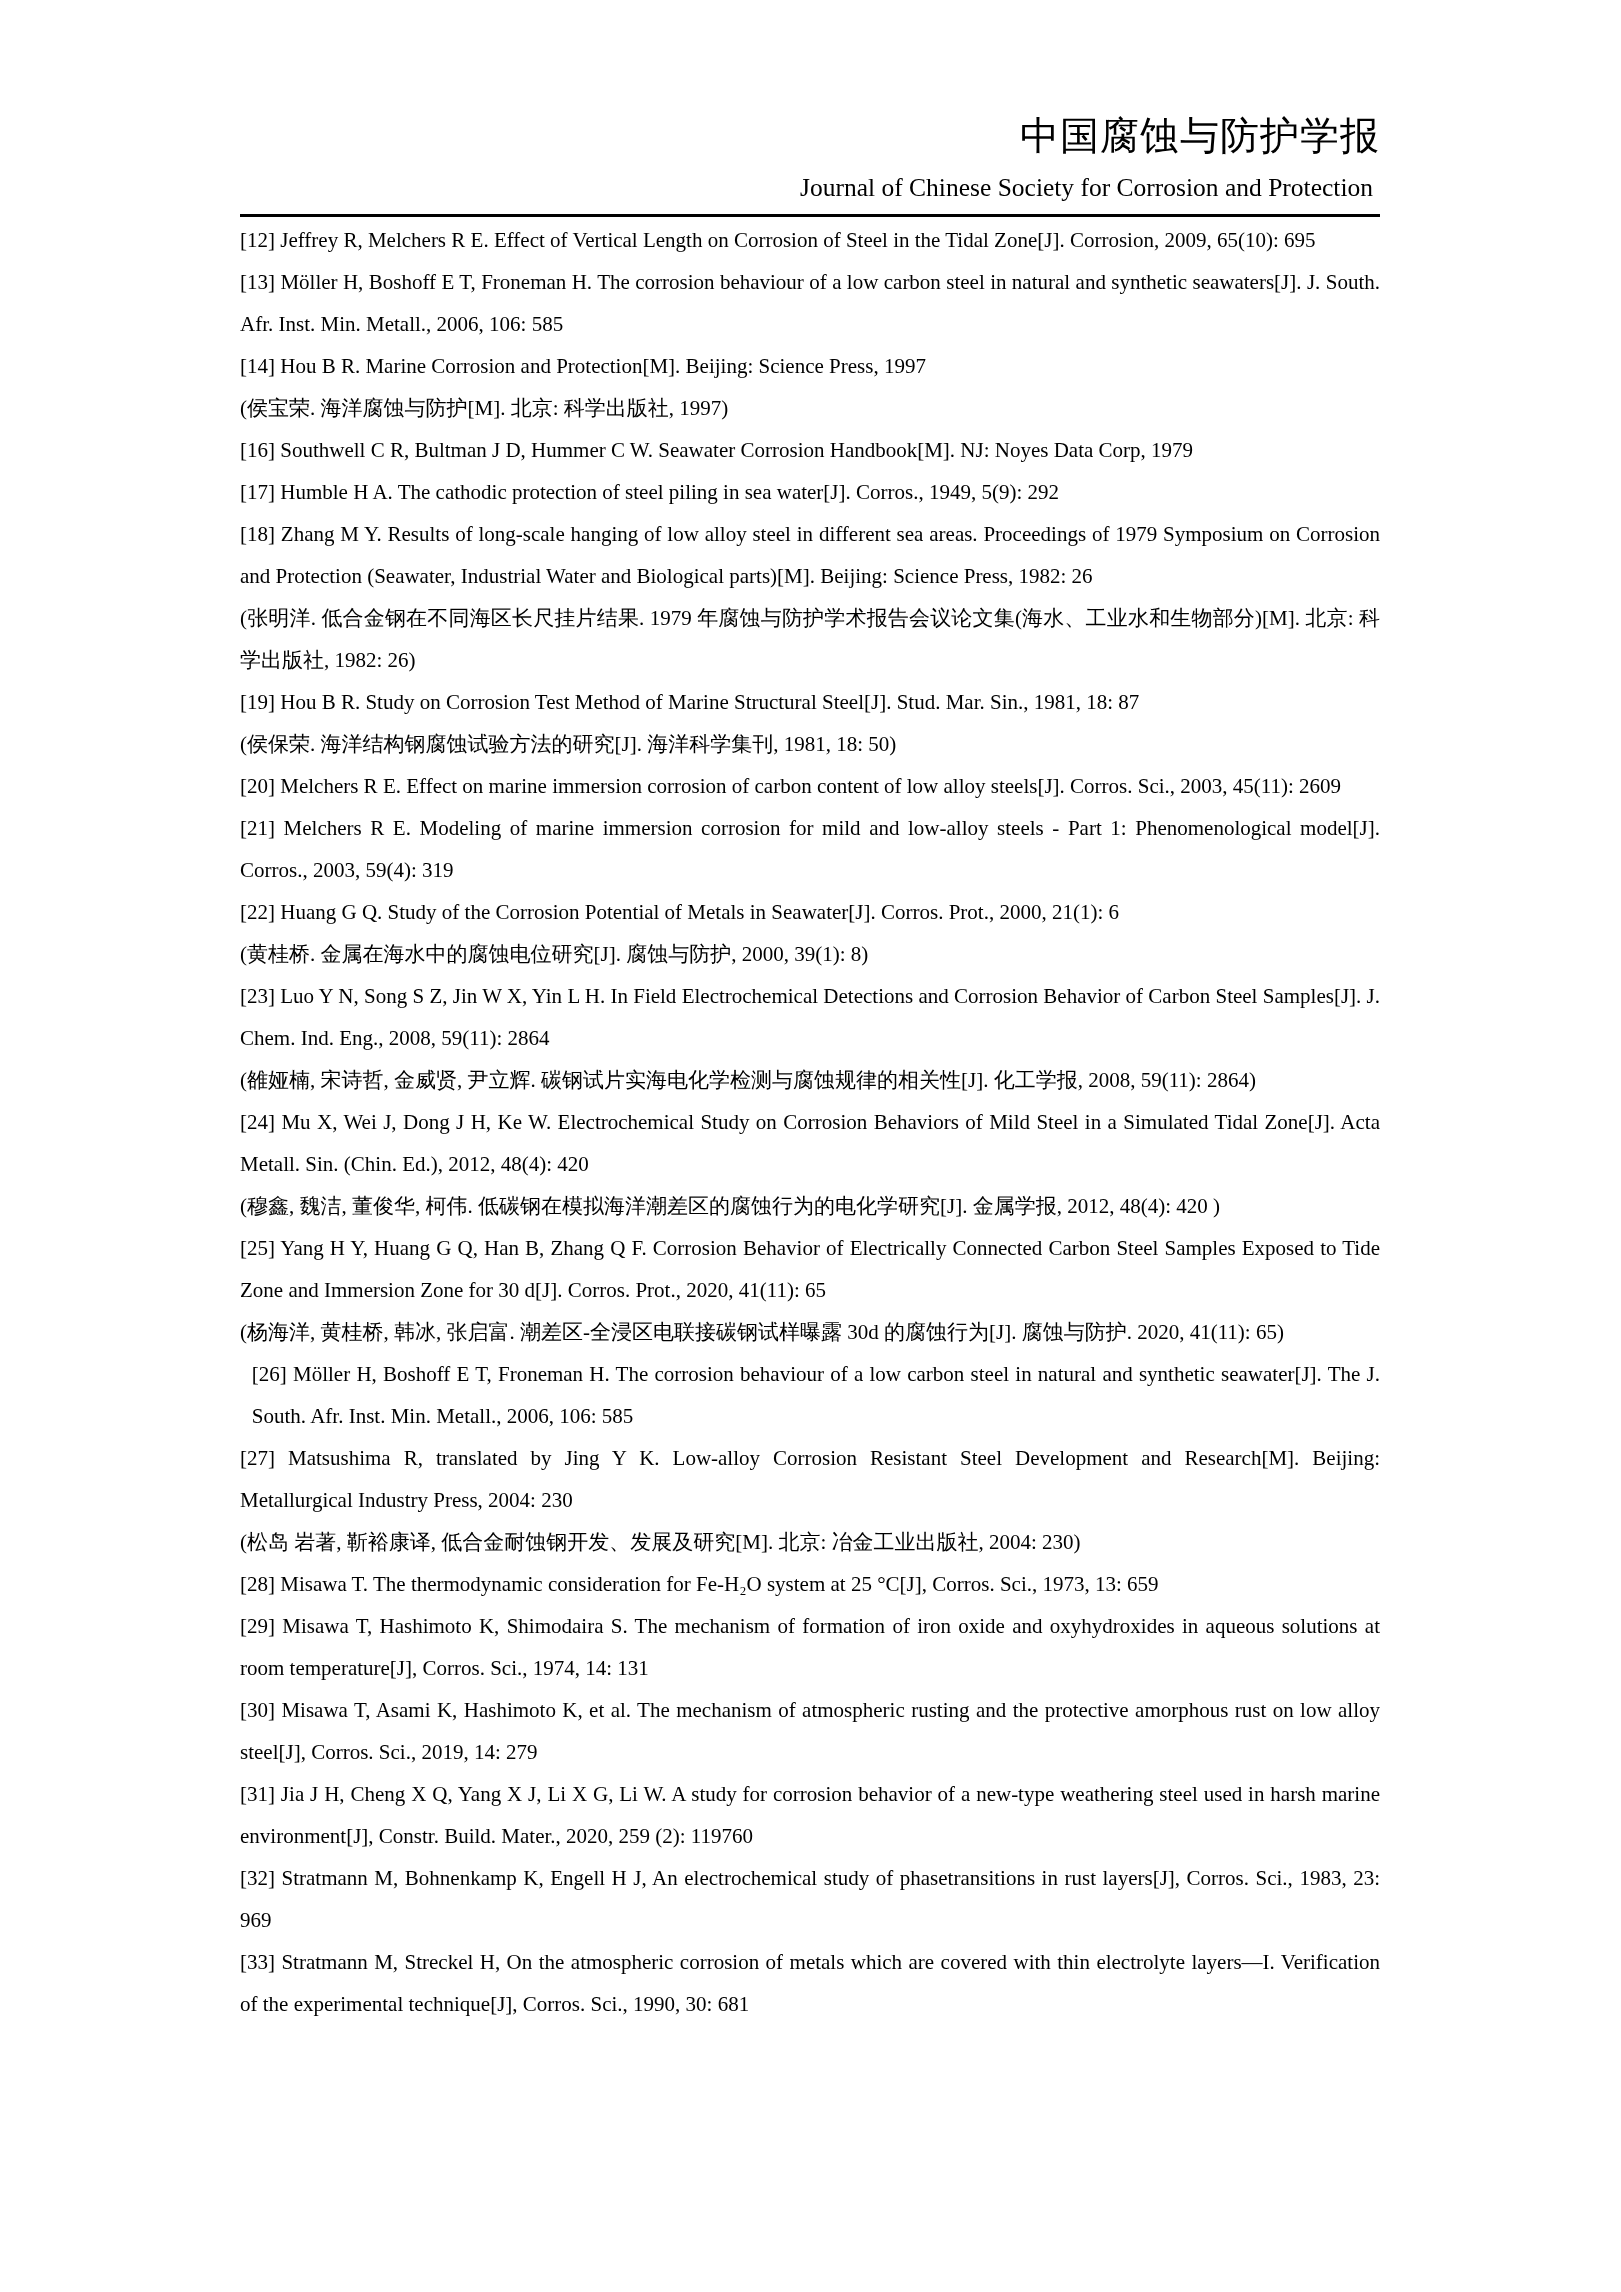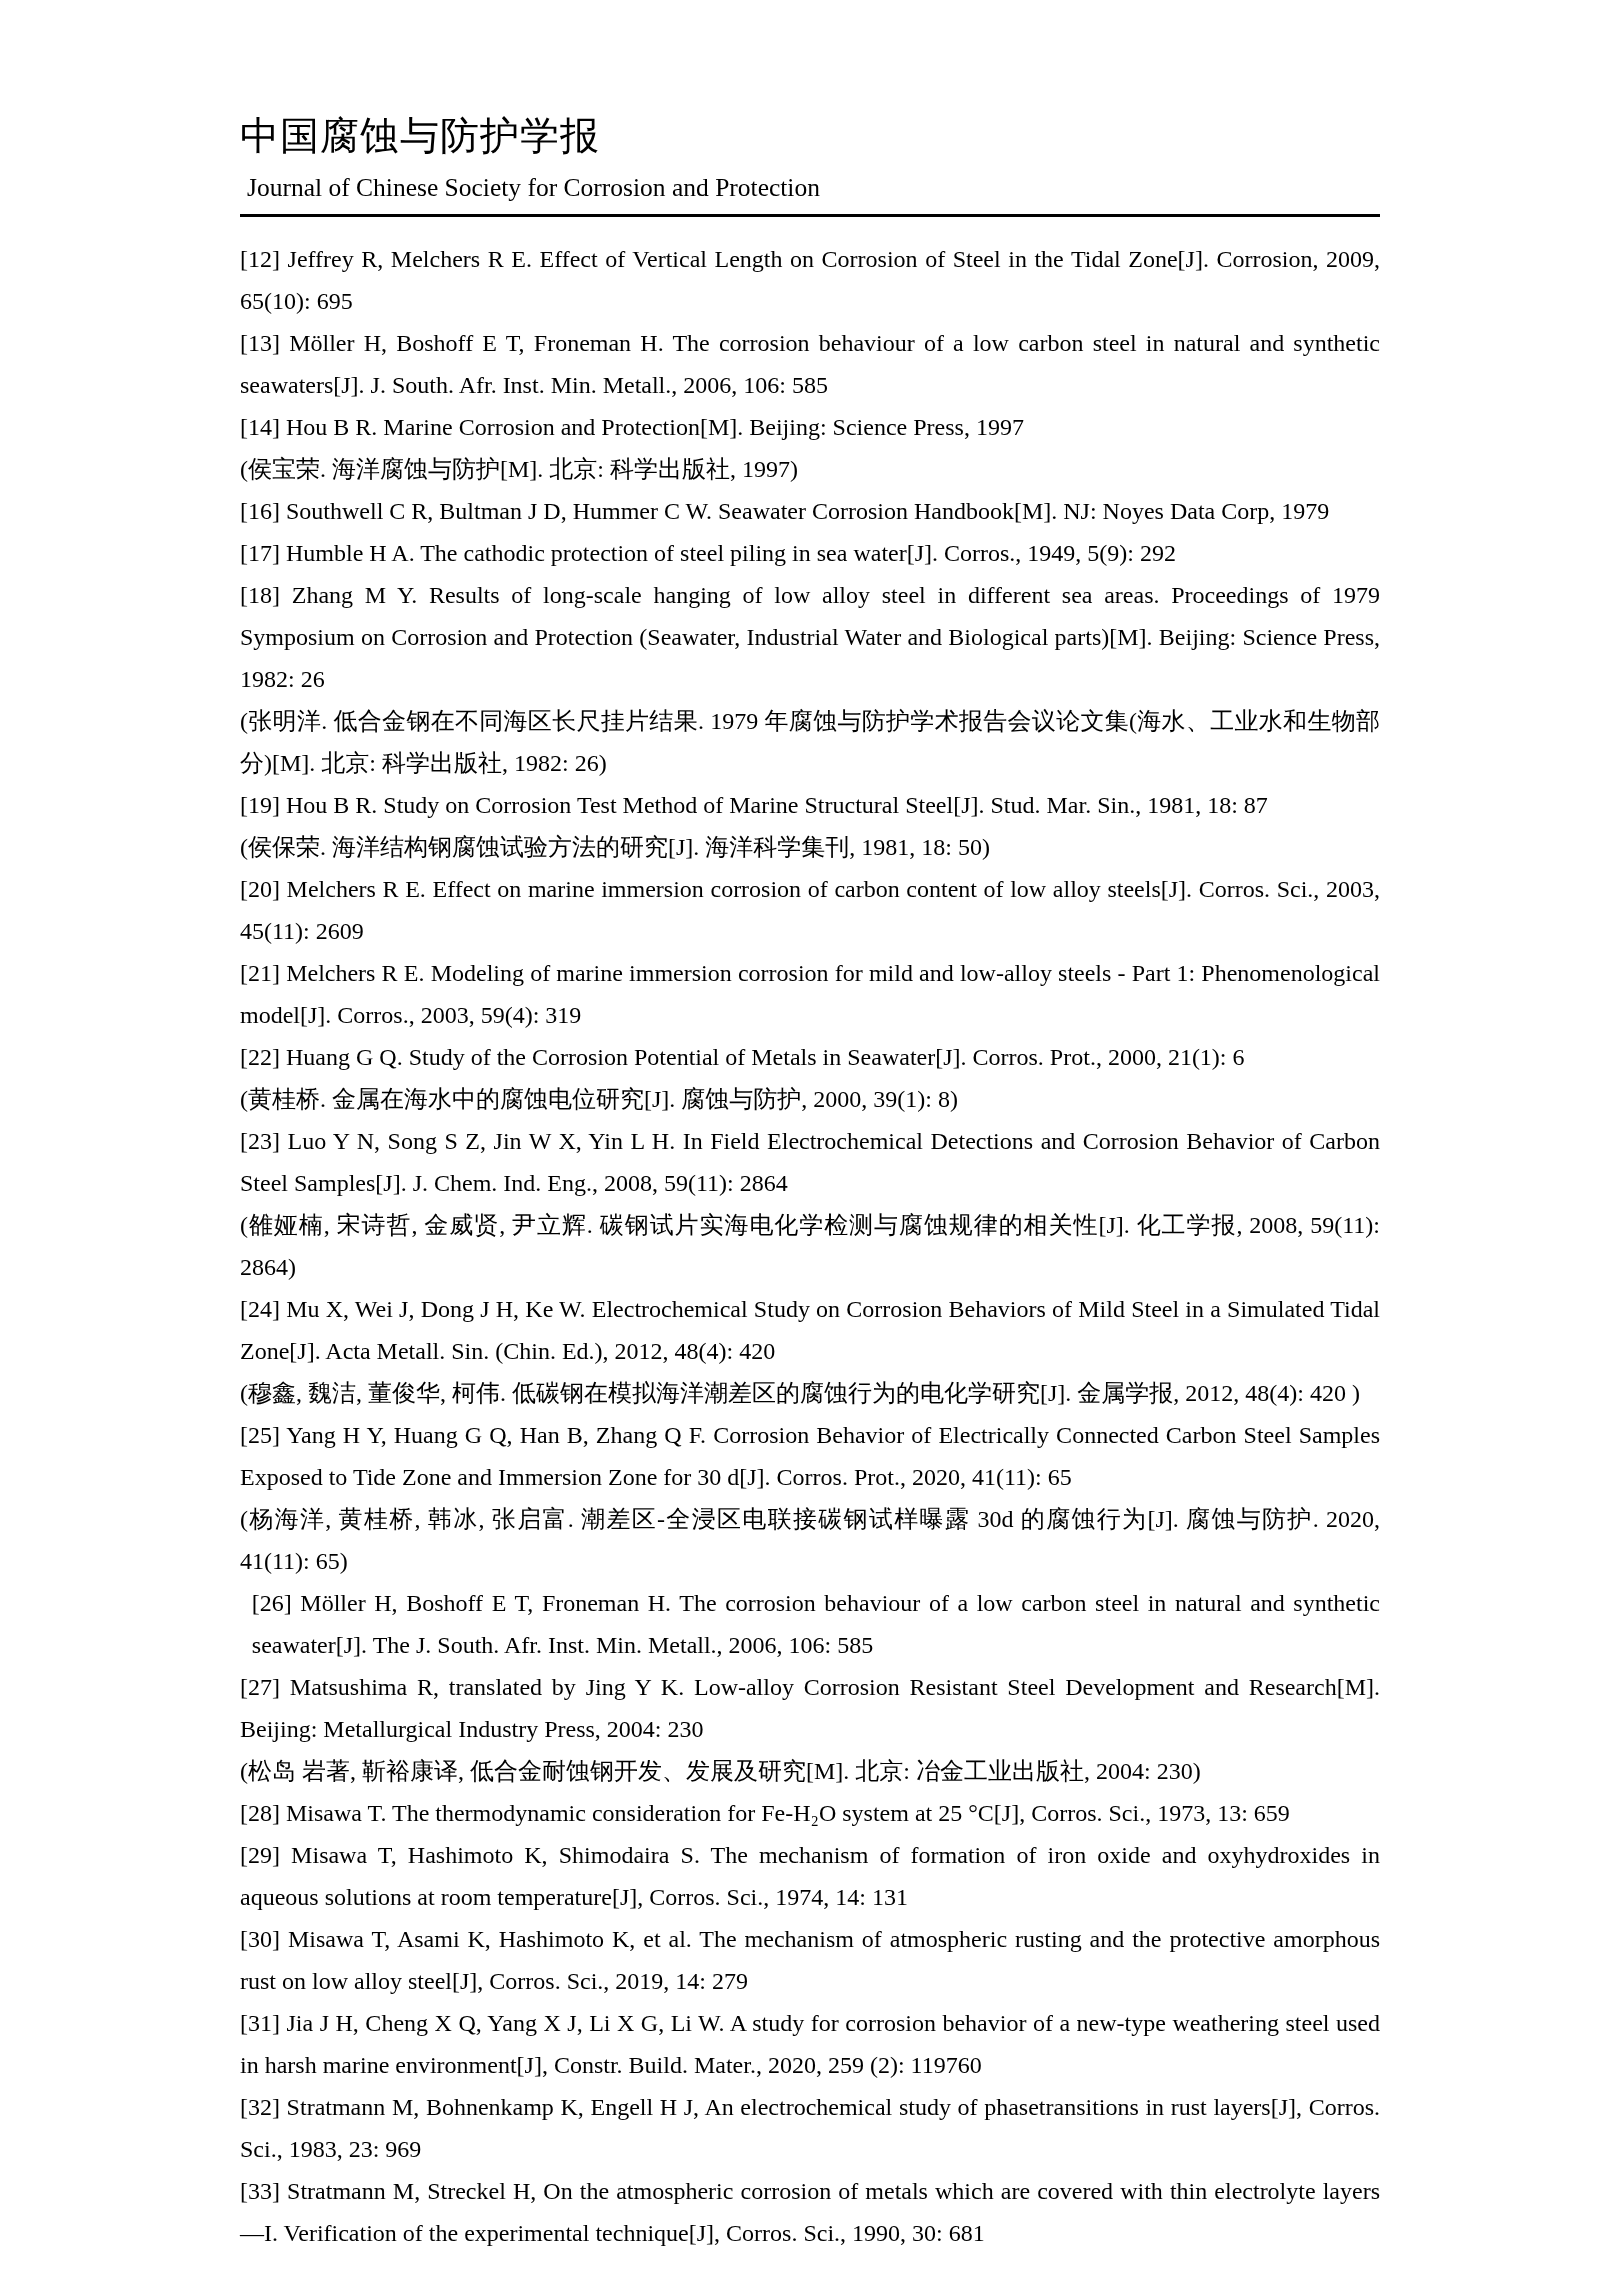--- a/index.html
+++ b/index.html
@@ -15,43 +15,43 @@
     color: #000000;
     overflow: hidden;
   }
   .page {
     box-sizing: border-box;
     width: 1621px;
     height: 2293px;
     padding: 110px 241px 0 240px;
   }
   .header {
-    text-align: left;
+    text-align: right;
   }
   .title-zh {
     font-size: 39px;
     line-height: 51px;
     font-weight: normal;
     margin: 0;
     letter-spacing: 1px;
   }
   .title-en {
     font-size: 25.5px;
     line-height: 39px;
     font-weight: normal;
     margin: 7px;
   }
   .divider {
     border: none;
     border-top: 3.9px solid #000000;
     margin: 4.9px 0 0 0;
   }
   .refs {
-    padding-top: 21px;
-    font-size: 24px;
+    padding-top: 2px;
+    font-size: 21px;
     line-height: 42px;
     text-align: justify;
   }
   .ref-item {
     margin: 0;
   }
   .ref-item.indented {
     padding-left: 11.8px;
   }
 </style>

